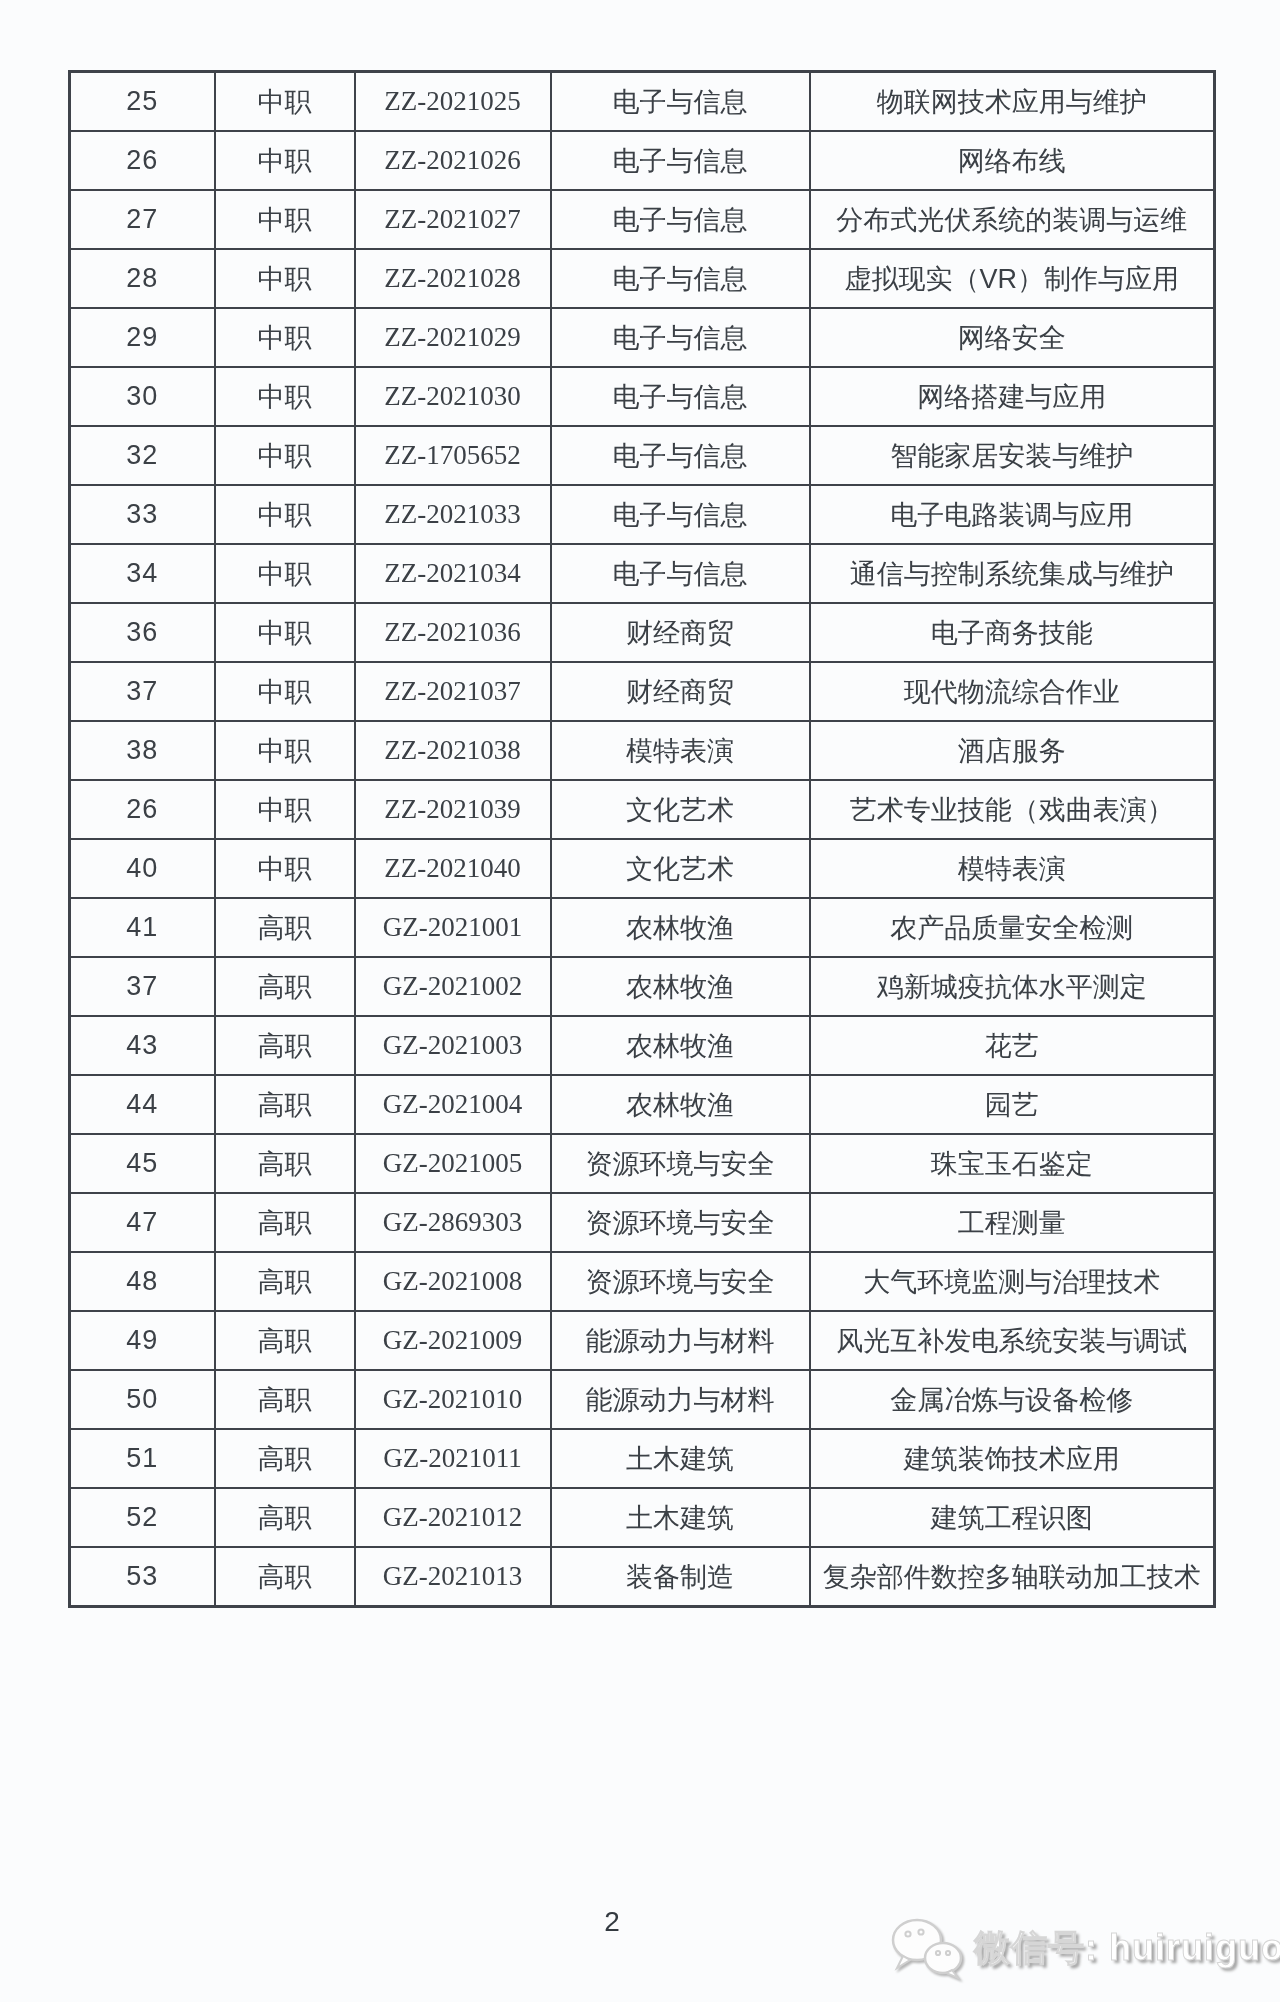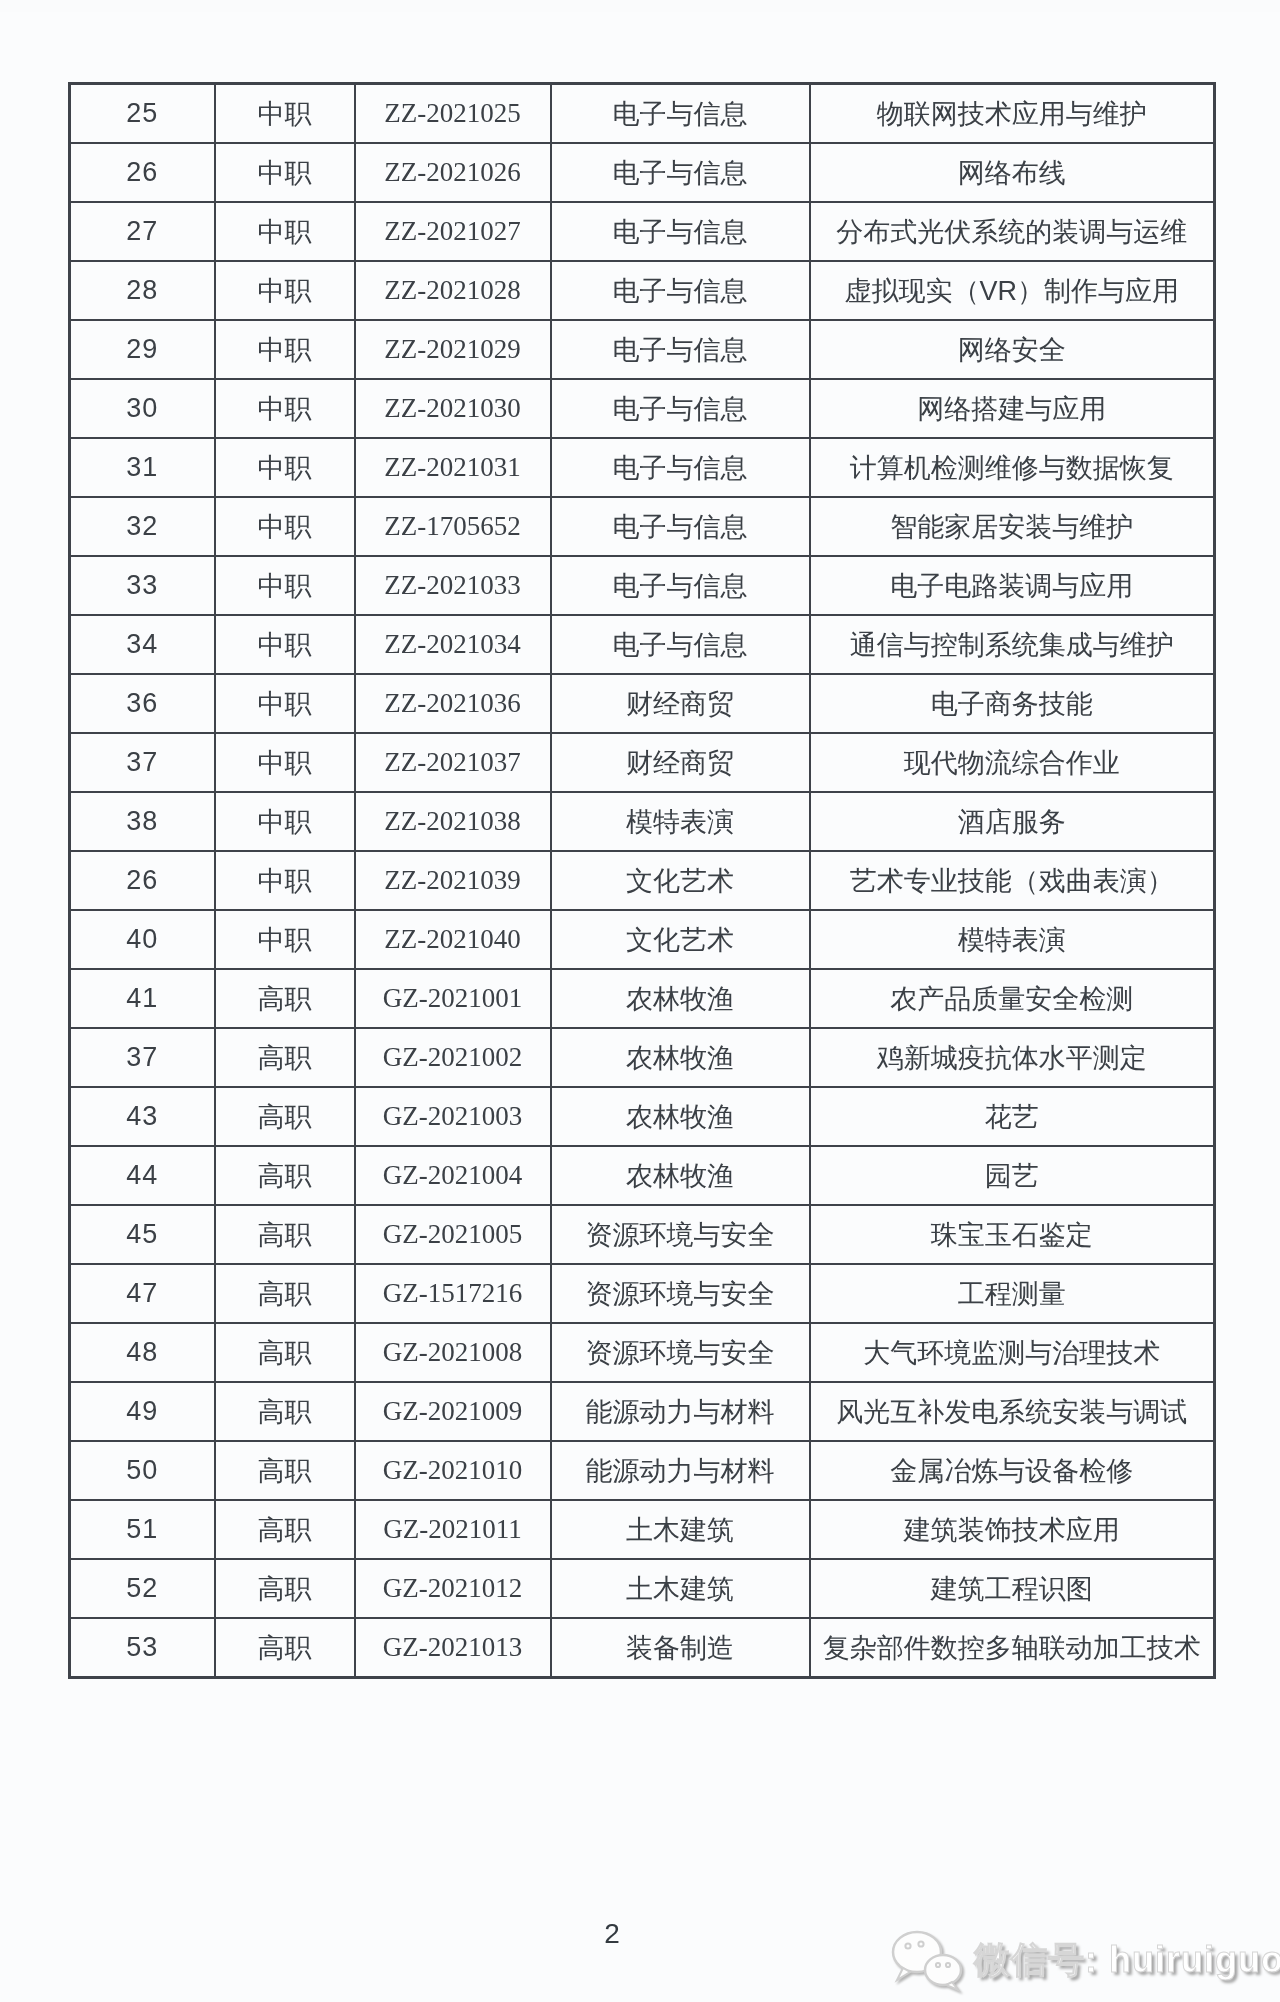--- a/index.html
+++ b/index.html
@@ -3,21 +3,21 @@
 <meta charset="utf-8">
 <style>
   html,body{margin:0;padding:0;}
   body{
     width:1280px;height:2002px;position:relative;
     background:#fafbfc;
     font-family:"Liberation Sans","DejaVu Sans",sans-serif;
     color:#3b4046;
     overflow:hidden;
   }
-  .sheet{position:absolute;inset:0;background:#fbfcfd;margin-top:12px;}
+  .sheet{position:absolute;inset:0;background:#fbfcfd;}
   table.comp-table{
     position:absolute;left:68px;top:70px;
     width:1145px;
     border-collapse:collapse;table-layout:fixed;
     background:transparent;
   }
   table.comp-table td{
     border:2px solid #3f434a;
     text-align:center;vertical-align:middle;
     padding:0 4px;
@@ -104,27 +104,20 @@
           <td class="cell-event">网络安全</td>
         </tr>
         <tr>
           <td class="cell-no">30</td>
           <td class="cell-level">中职</td>
           <td class="cell-code">ZZ-2021030</td>
           <td class="cell-category">电子与信息</td>
           <td class="cell-event">网络搭建与应用</td>
         </tr>
         <tr>
-          <td class="cell-no">31</td>
-          <td class="cell-level">中职</td>
-          <td class="cell-code">ZZ-2021031</td>
-          <td class="cell-category">电子与信息</td>
-          <td class="cell-event">计算机检测维修与数据恢复</td>
-        </tr>
-        <tr>
           <td class="cell-no">32</td>
           <td class="cell-level">中职</td>
           <td class="cell-code">ZZ-1705652</td>
           <td class="cell-category">电子与信息</td>
           <td class="cell-event">智能家居安装与维护</td>
         </tr>
         <tr>
           <td class="cell-no">33</td>
           <td class="cell-level">中职</td>
           <td class="cell-code">ZZ-2021033</td>
@@ -204,21 +197,21 @@
         <tr>
           <td class="cell-no">45</td>
           <td class="cell-level">高职</td>
           <td class="cell-code">GZ-2021005</td>
           <td class="cell-category">资源环境与安全</td>
           <td class="cell-event">珠宝玉石鉴定</td>
         </tr>
         <tr>
           <td class="cell-no">47</td>
           <td class="cell-level">高职</td>
-          <td class="cell-code">GZ-1517216</td>
+          <td class="cell-code">GZ-2869303</td>
           <td class="cell-category">资源环境与安全</td>
           <td class="cell-event">工程测量</td>
         </tr>
         <tr>
           <td class="cell-no">48</td>
           <td class="cell-level">高职</td>
           <td class="cell-code">GZ-2021008</td>
           <td class="cell-category">资源环境与安全</td>
           <td class="cell-event">大气环境监测与治理技术</td>
         </tr>

